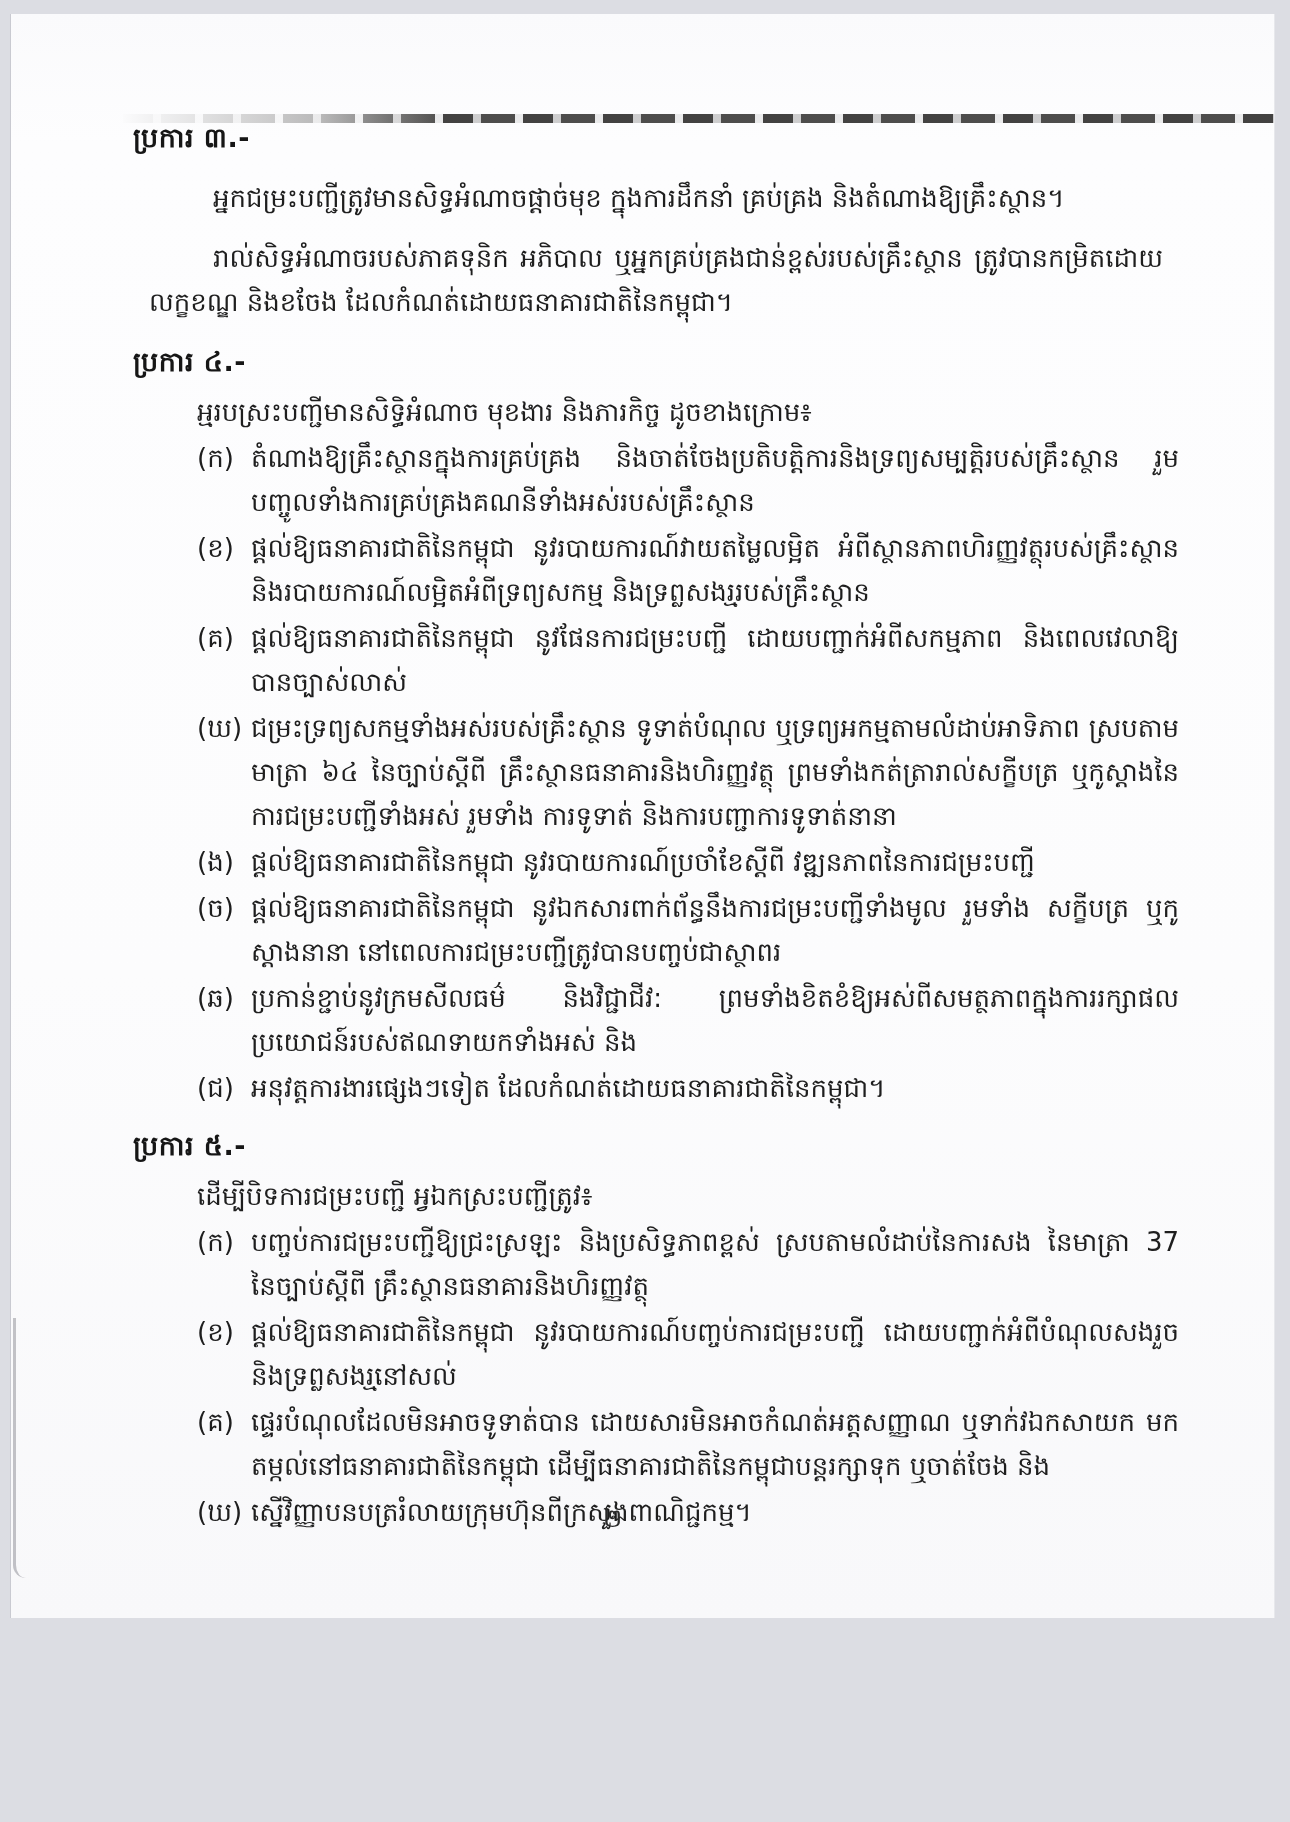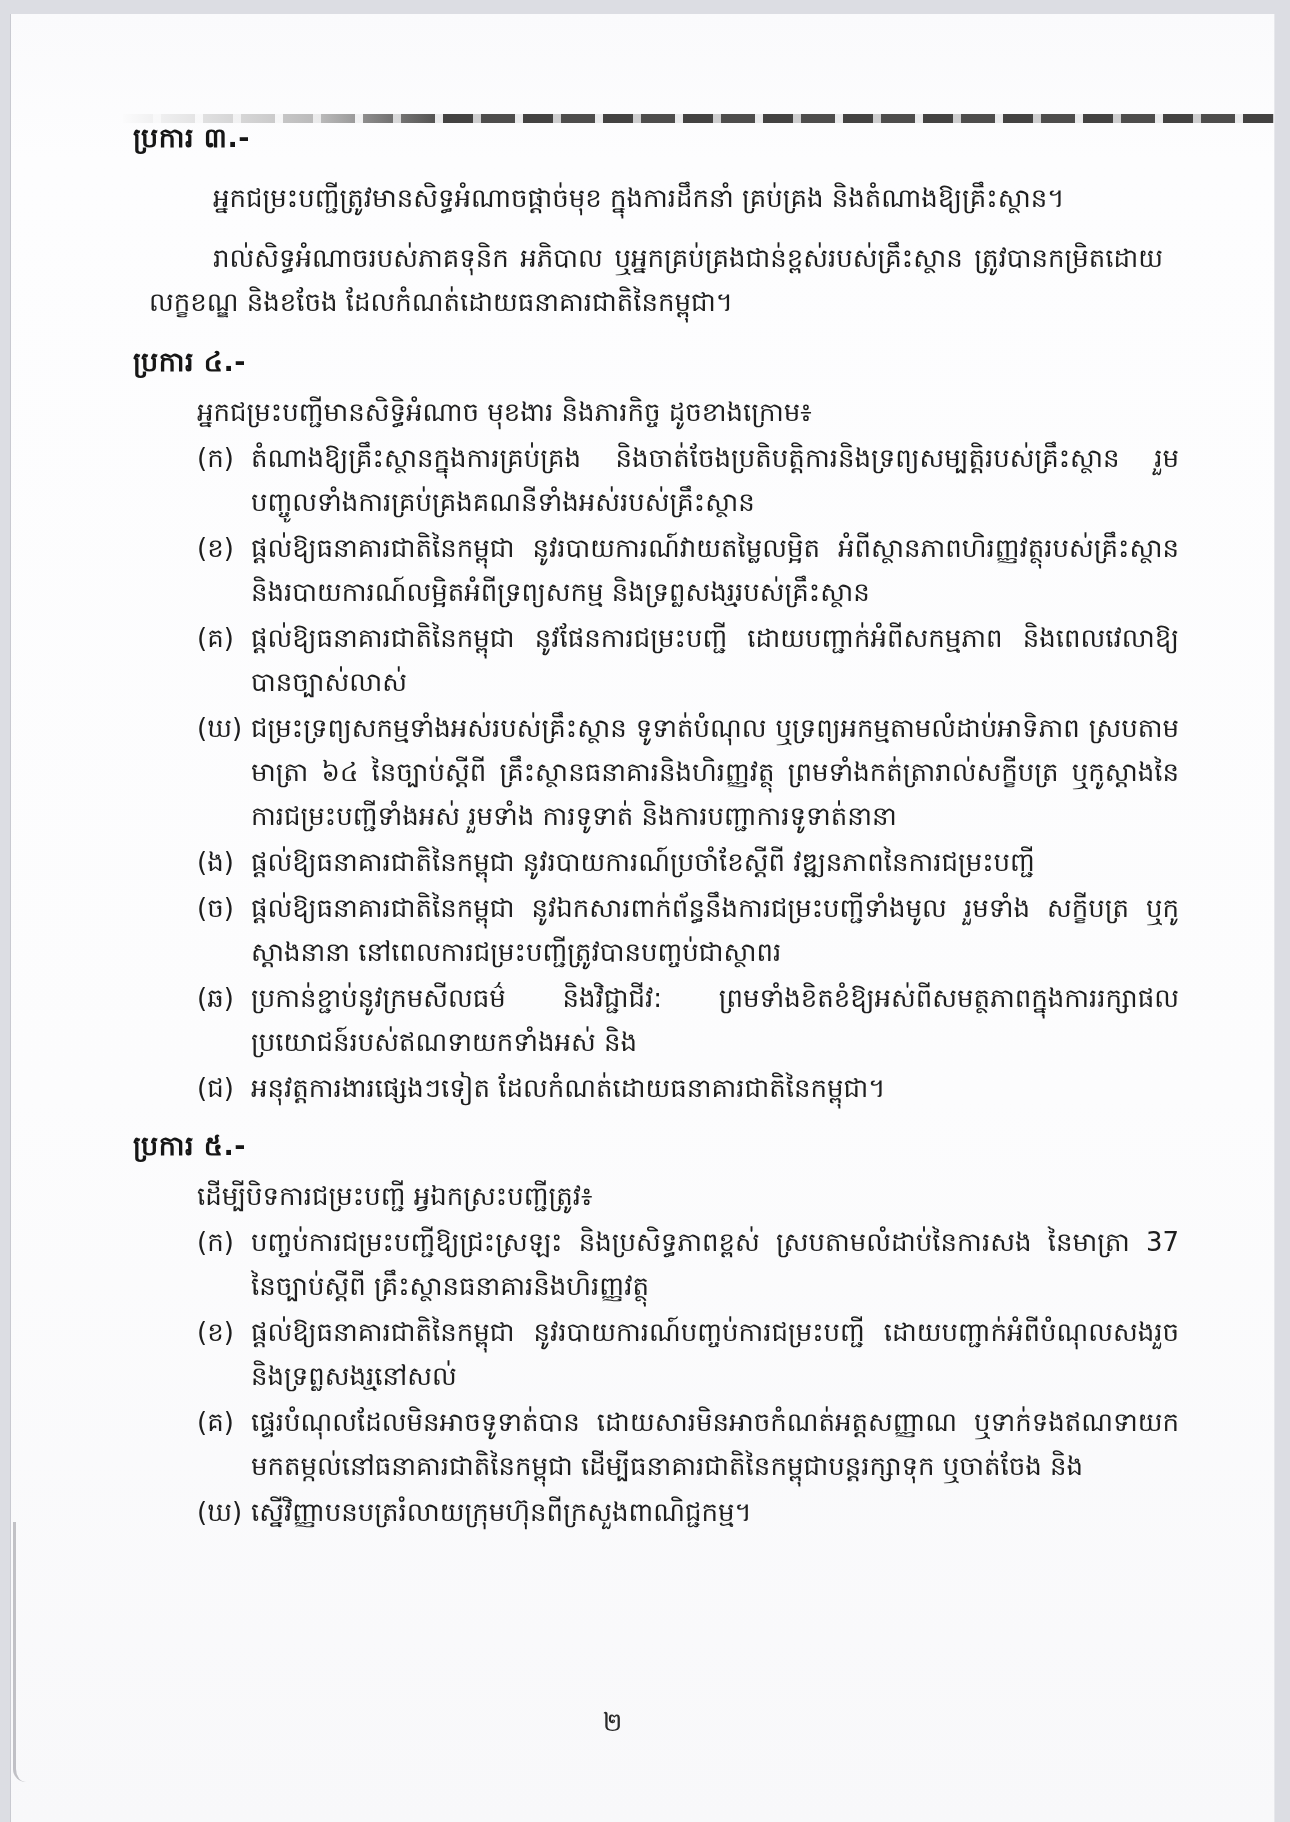--- a/index.html
+++ b/index.html
@@ -7,21 +7,21 @@
     width: 1290px; height: 1822px;
     background: #dcdde3;
     position: relative;
     overflow: hidden;
     font-family: "DejaVu Sans", "Liberation Sans", sans-serif;
     color: #1e1e1e;
   }
   .page {
     position: absolute;
     left: 11px; top: 14px;
-    width: 1263px; height: 1808px;
+    width: 1263px; height: 1604px;
     background: linear-gradient(180deg, #fafafc 0%, #fdfdfe 8%, #fcfcfd 60%, #f8f8fa 100%);
     box-shadow: -1px 0 0 #c9cad1, 1px 0 0 #e7e8ec;
   }
   .scan-line {
     position: absolute;
     top: 100px; left: 112px; right: 0;
     height: 9px;
     background: repeating-linear-gradient(90deg,
       #2e2d2c 0px, #2e2d2c 30px,
       rgba(46,45,44,0.25) 30px, rgba(46,45,44,0.25) 38px,
@@ -96,21 +96,21 @@
   <div class="scan-line-fade"></div>
   <div class="page-curl"></div>
 
   <div class="content">
 
     <div class="article-heading">ប្រការ ៣.-</div>
     <p class="para">អ្នកជម្រះបញ្ជីត្រូវមានសិទ្ធអំណាចផ្តាច់មុខ ក្នុងការដឹកនាំ គ្រប់គ្រង និងតំណាងឱ្យគ្រឹះស្ថាន។</p>
     <p class="para">រាល់សិទ្ធអំណាចរបស់ភាគទុនិក អភិបាល ឬអ្នកគ្រប់គ្រងជាន់ខ្ពស់របស់គ្រឹះស្ថាន ត្រូវបានកម្រិតដោយលក្ខខណ្ឌ និងខចែង ដែលកំណត់ដោយធនាគារជាតិនៃកម្ពុជា។</p>
 
     <div class="article-heading">ប្រការ ៤.-</div>
-    <p class="intro">អ្នកជម្រះបញ្ជីមានសិទ្ធិអំណាច មុខងារ និងភារកិច្ច ដូចខាងក្រោម៖</p>
+    <p class="intro">អ្មរបស្រះបញ្ជីមានសិទ្ធិអំណាច មុខងារ និងភារកិច្ច ដូចខាងក្រោម៖</p>
     <div class="items">
       <div class="item">
         <span class="item-label">(ក)</span>
         <span class="item-text">តំណាងឱ្យគ្រឹះស្ថានក្នុងការគ្រប់គ្រង និងចាត់ចែងប្រតិបត្តិការនិងទ្រព្យសម្បត្តិរបស់គ្រឹះស្ថាន រួមបញ្ចូលទាំងការគ្រប់គ្រងគណនីទាំងអស់របស់គ្រឹះស្ថាន</span>
       </div>
       <div class="item">
         <span class="item-label">(ខ)</span>
         <span class="item-text">ផ្តល់ឱ្យធនាគារជាតិនៃកម្ពុជា នូវរបាយការណ៍វាយតម្លៃលម្អិត អំពីស្ថានភាពហិរញ្ញវត្ថុរបស់គ្រឹះស្ថាន និងរបាយការណ៍លម្អិតអំពីទ្រព្យសកម្ម និងទ្រព្លសងរ្មរបស់គ្រឹះស្ថាន</span>
       </div>
       <div class="item">
@@ -145,21 +145,21 @@
       <div class="item">
         <span class="item-label">(ក)</span>
         <span class="item-text">បញ្ចប់ការជម្រះបញ្ជីឱ្យជ្រះស្រឡះ និងប្រសិទ្ធភាពខ្ពស់ ស្របតាមលំដាប់នៃការសង នៃមាត្រា 37 នៃច្បាប់ស្តីពី គ្រឹះស្ថានធនាគារនិងហិរញ្ញវត្ថុ</span>
       </div>
       <div class="item">
         <span class="item-label">(ខ)</span>
         <span class="item-text">ផ្តល់ឱ្យធនាគារជាតិនៃកម្ពុជា នូវរបាយការណ៍បញ្ចប់ការជម្រះបញ្ជី ដោយបញ្ជាក់អំពីបំណុលសងរួច និងទ្រព្លសងរ្មនៅសល់</span>
       </div>
       <div class="item">
         <span class="item-label">(គ)</span>
-        <span class="item-text">ផ្ទេរបំណុលដែលមិនអាចទូទាត់បាន ដោយសារមិនអាចកំណត់អត្តសញ្ញាណ ឬទាក់ទងឥណទាយក មកតម្កល់នៅធនាគារជាតិនៃកម្ពុជា ដើម្បីធនាគារជាតិនៃកម្ពុជាបន្តរក្សាទុក ឬចាត់ចែង និង</span>
+        <span class="item-text">ផ្ទេរបំណុលដែលមិនអាចទូទាត់បាន ដោយសារមិនអាចកំណត់អត្តសញ្ញាណ ឬទាក់វឯកសាយក មកតម្កល់នៅធនាគារជាតិនៃកម្ពុជា ដើម្បីធនាគារជាតិនៃកម្ពុជាបន្តរក្សាទុក ឬចាត់ចែង និង</span>
       </div>
       <div class="item">
         <span class="item-label">(ឃ)</span>
         <span class="item-text">ស្នើវិញ្ញាបនបត្ររំលាយក្រុមហ៊ុនពីក្រសួងពាណិជ្ជកម្ម។</span>
       </div>
     </div>
 
   </div>
 
   <div class="page-number">២</div>

